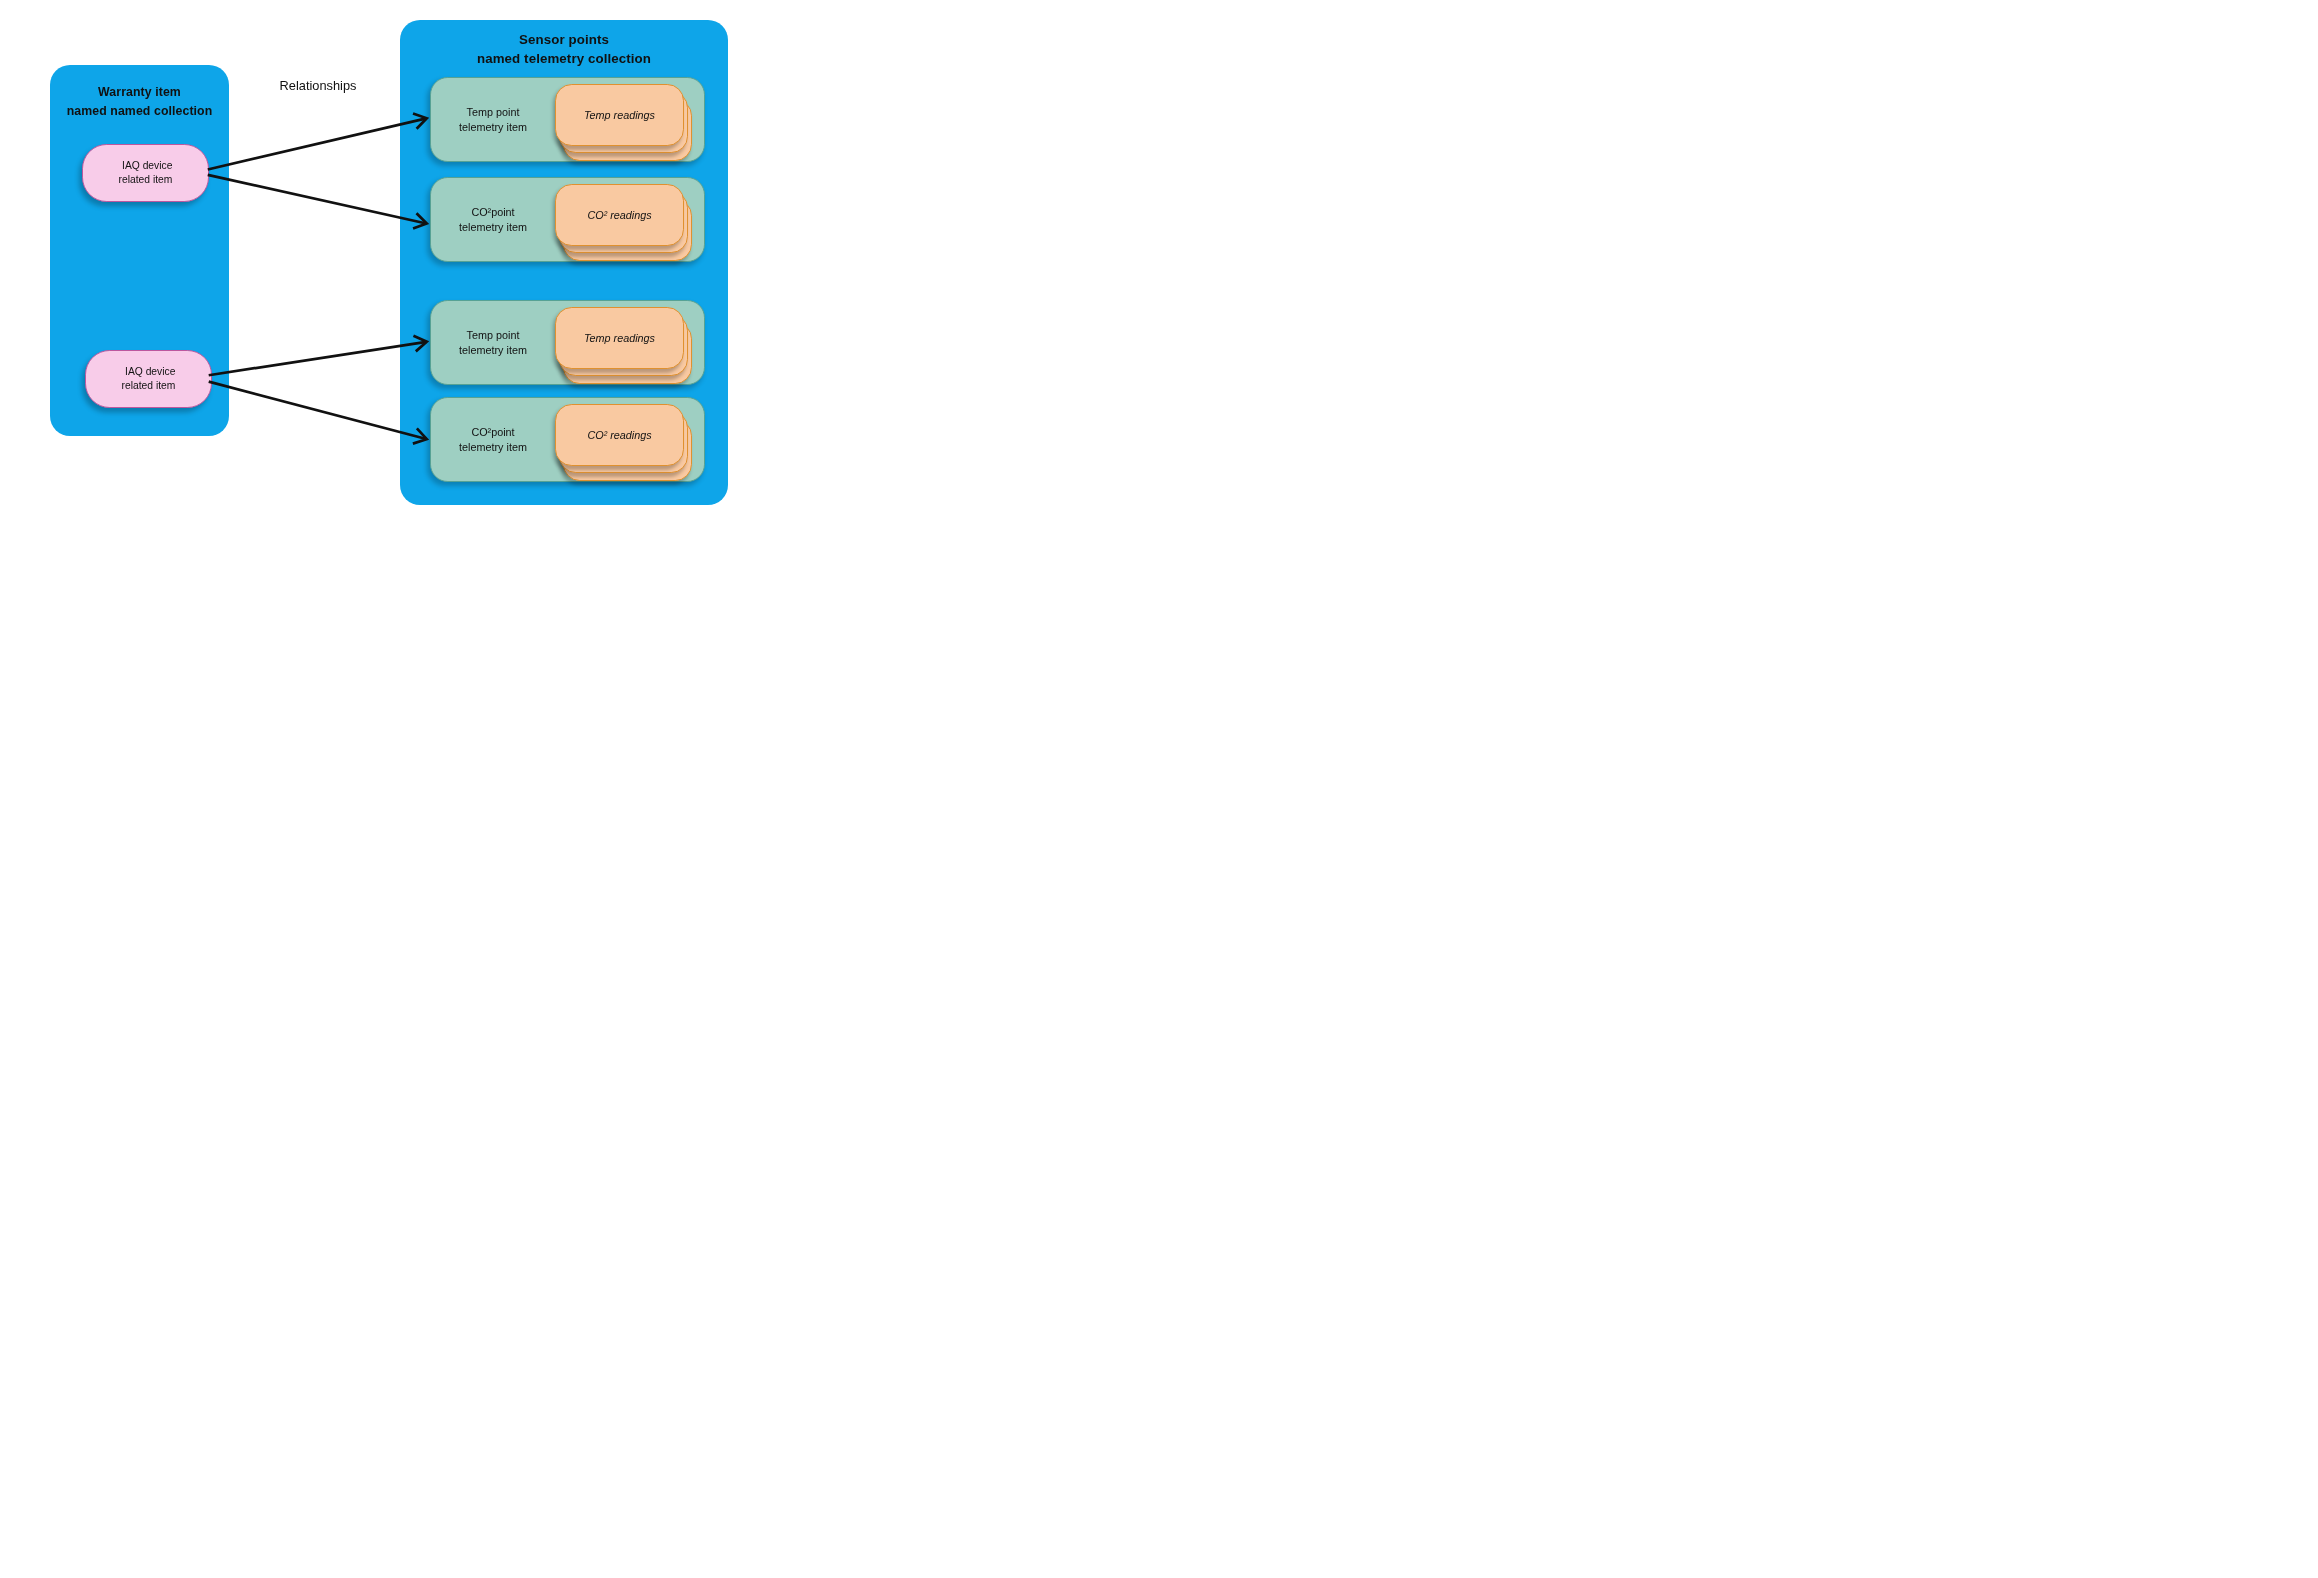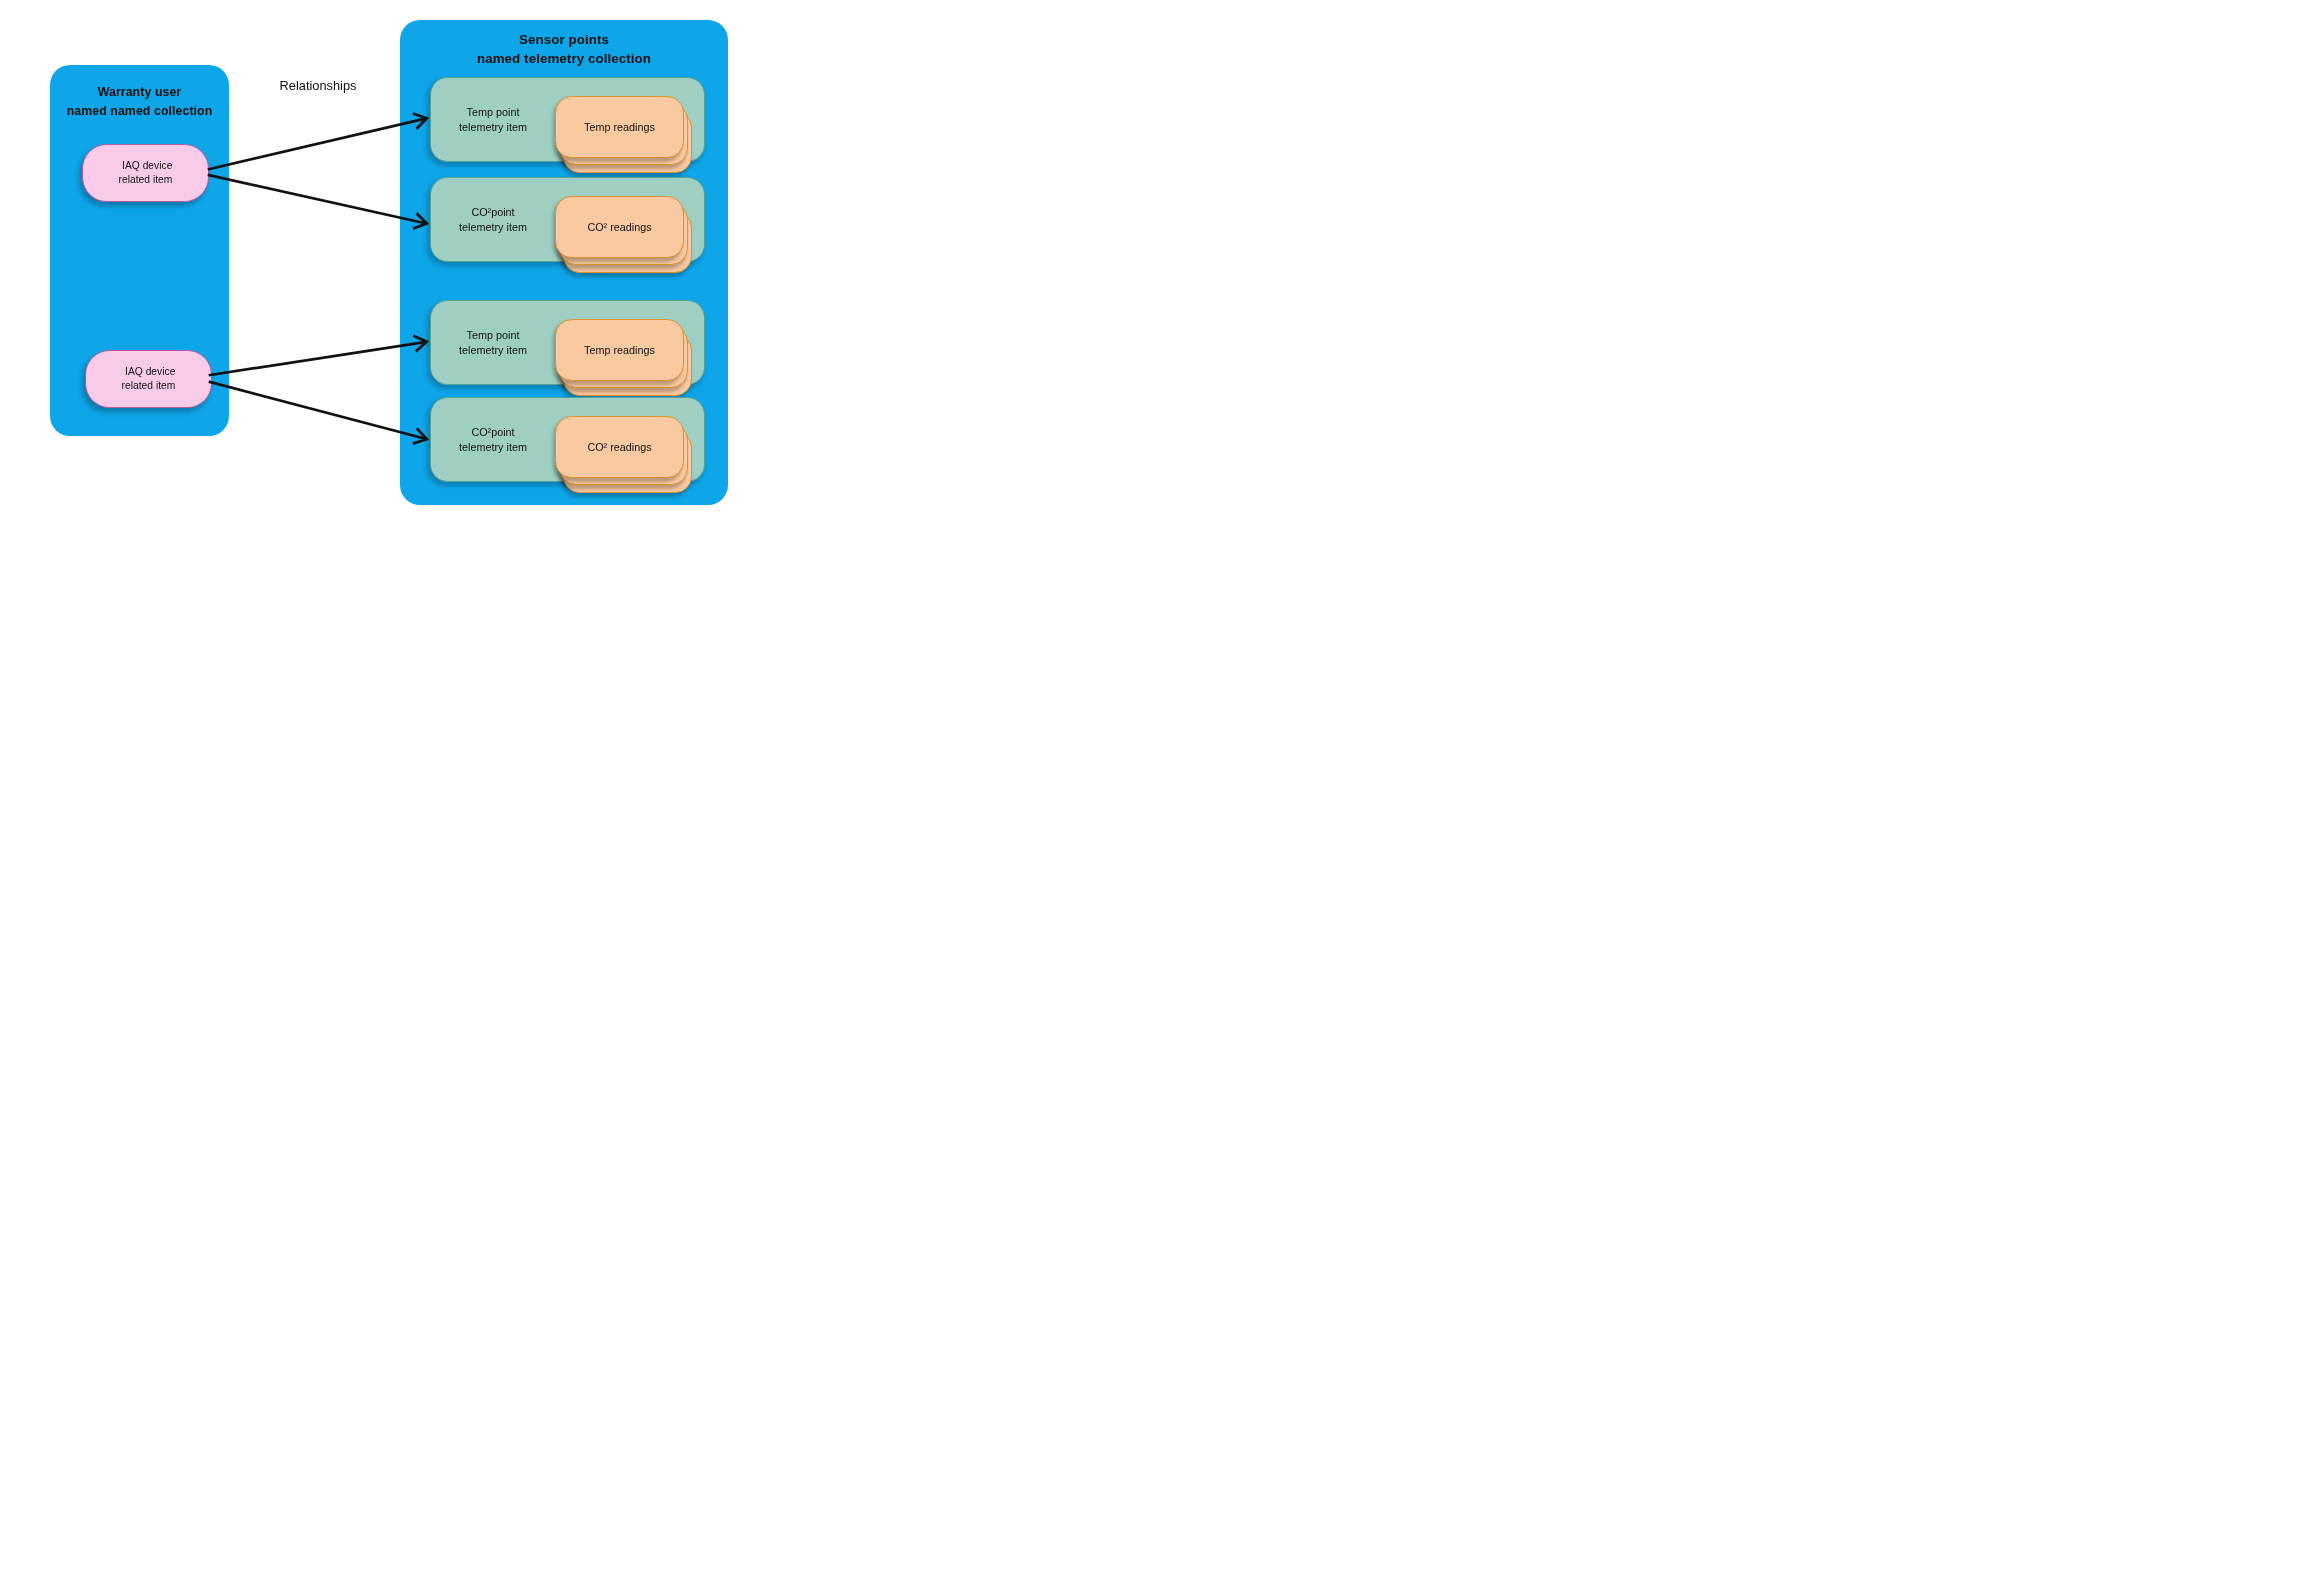--- a/index.html
+++ b/index.html
@@ -82,21 +82,21 @@
 
   .tbox-label{
     position:absolute;
     left:3px;top:50%;width:118px;
     transform:translateY(-50%);
     text-align:center;
     font-size:10.8px;line-height:15px;
   }
 
   
-  .stack{position:absolute;left:0;top:12px;width:100%;height:100%;}
+  .stack{position:absolute;left:0;top:0;width:100%;height:100%;font-style:italic;}
   .card{
     position:absolute;
     width:127px;height:60px;
     background:#f9c9a1;
     border:1.5px solid #e0912f;
     border-radius:16.7px;
     box-shadow:-2px 3.4px 3.9px rgba(0,0,0,.25);
   }
   .card-3{left:132px;top:20.6px;}
   .card-2{left:128px;top:13.3px;}
@@ -110,21 +110,21 @@
   
   svg.arrows{position:absolute;left:0;top:0;width:773px;height:526px;pointer-events:none;}
 </style>
 </head>
 <body>
 
 <div class="canvas">
 
   <div class="panel panel-left">
     <div class="panel-title">
-      <div>Warranty user</div>
+      <div>Warranty item</div>
       <div>named named collection</div>
     </div>
 
     <div class="pill pill-1">
       <div>
         <div>IAQ device</div>
         <div>related item</div>
       </div>
     </div>
 

